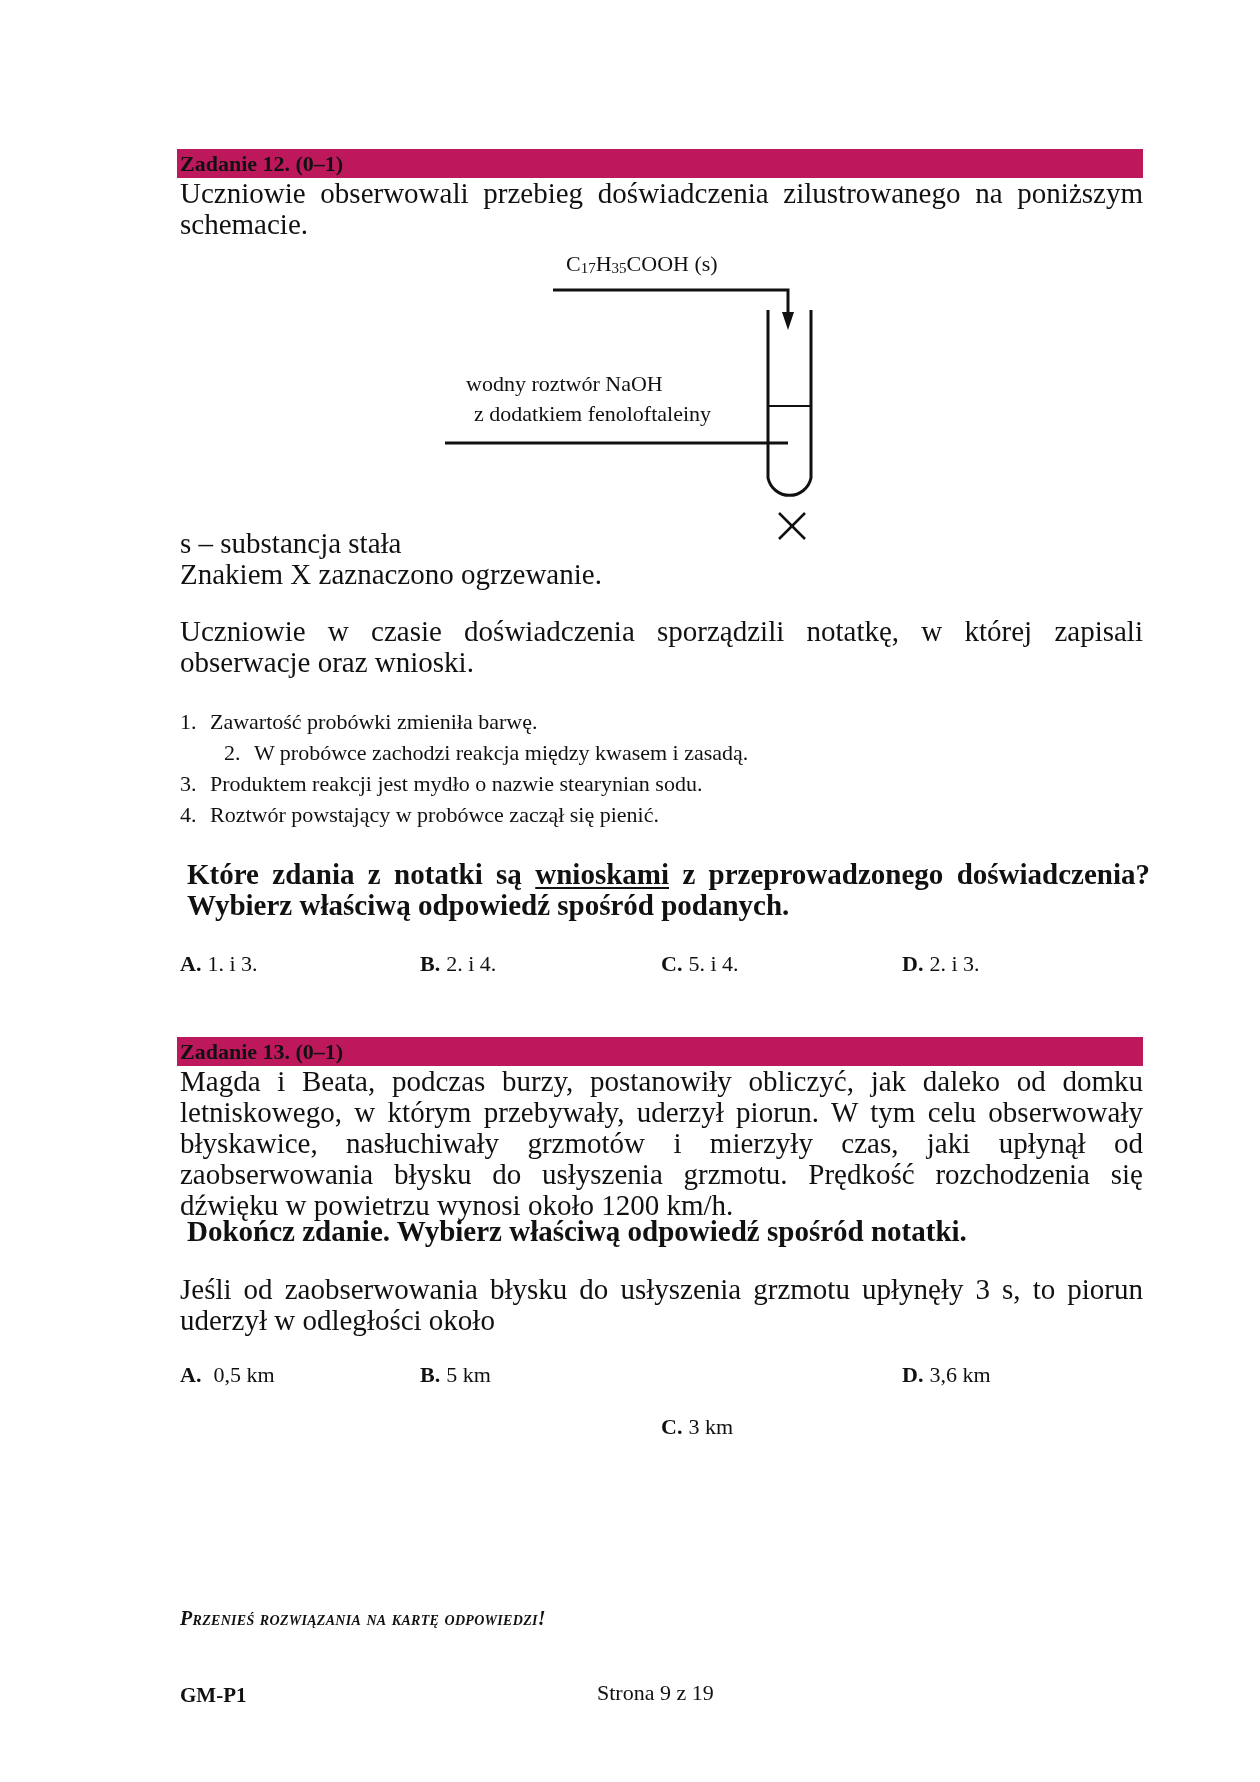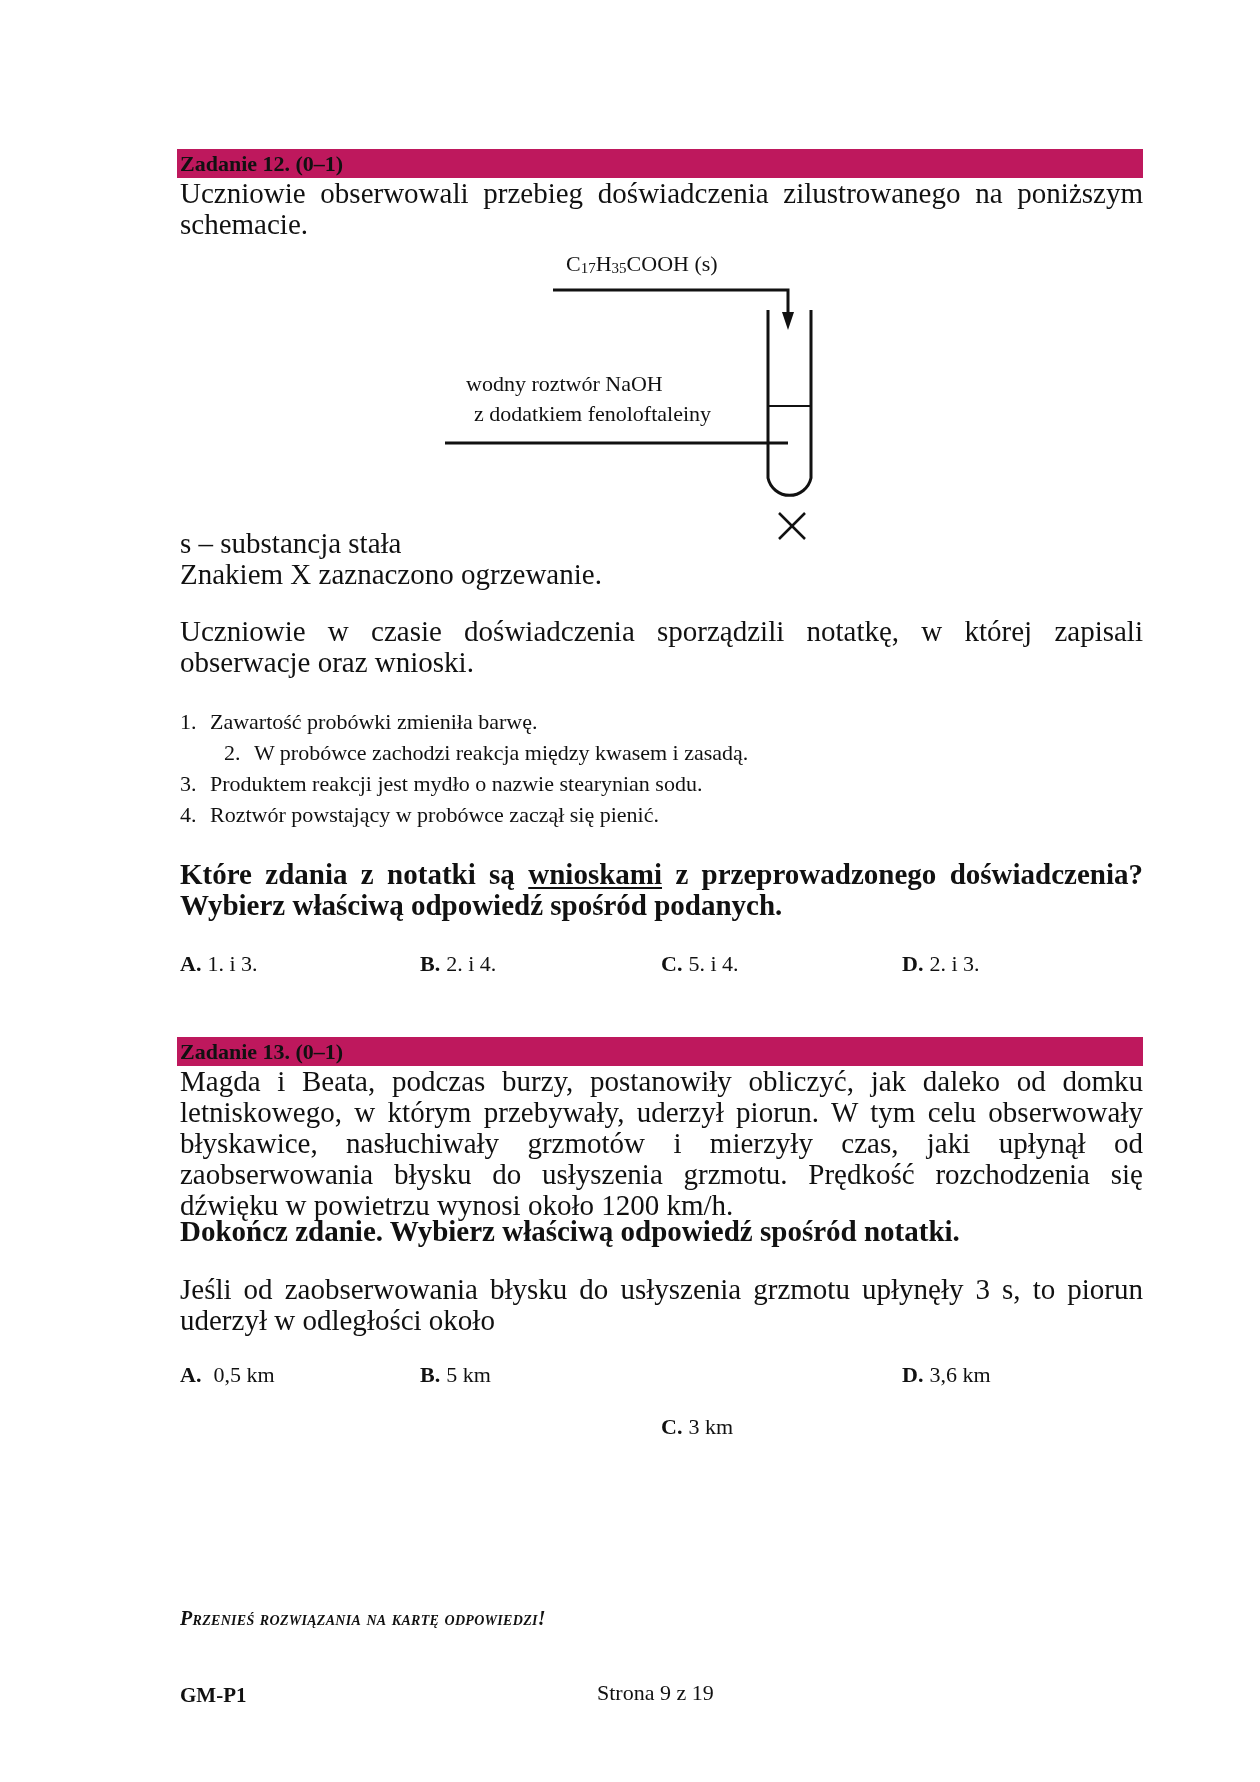--- a/index.html
+++ b/index.html
@@ -15,21 +15,21 @@
     text-align: justify;
   }
   .task-bar {
     position: absolute; left: 177px; width: 966px; height: 29px;
     background: #be185d;
   }
   .task-bar span {
     position: absolute; left: 3px; top: 0px;
     font-weight: bold; font-size: 22px; line-height: 30px;
   }
-  .bold { font-weight: bold; }
+  .bold { font-weight: bold; margin-left: 7px; }
   .u { text-decoration: underline; text-decoration-thickness: 2px; text-underline-offset: 3px; }
   .list-item { position: absolute; left: 180px; font-size: 22px; line-height: 31px; white-space: nowrap; }
   .list-item .num { display: inline-block; width: 30px; }
   .ans { position: absolute; font-size: 22px; line-height: 30px; white-space: nowrap; }
   .ans .letter { font-weight: bold; margin-right: 6px; }
   .diagram-text { position: absolute; font-size: 22px; line-height: 31px; white-space: nowrap; }
   .footer-note {
     position: absolute; left: 180px; top: 1607px;
     font-size: 20px; font-weight: bold; font-style: italic;
     font-variant: small-caps; letter-spacing: 0.3px;

